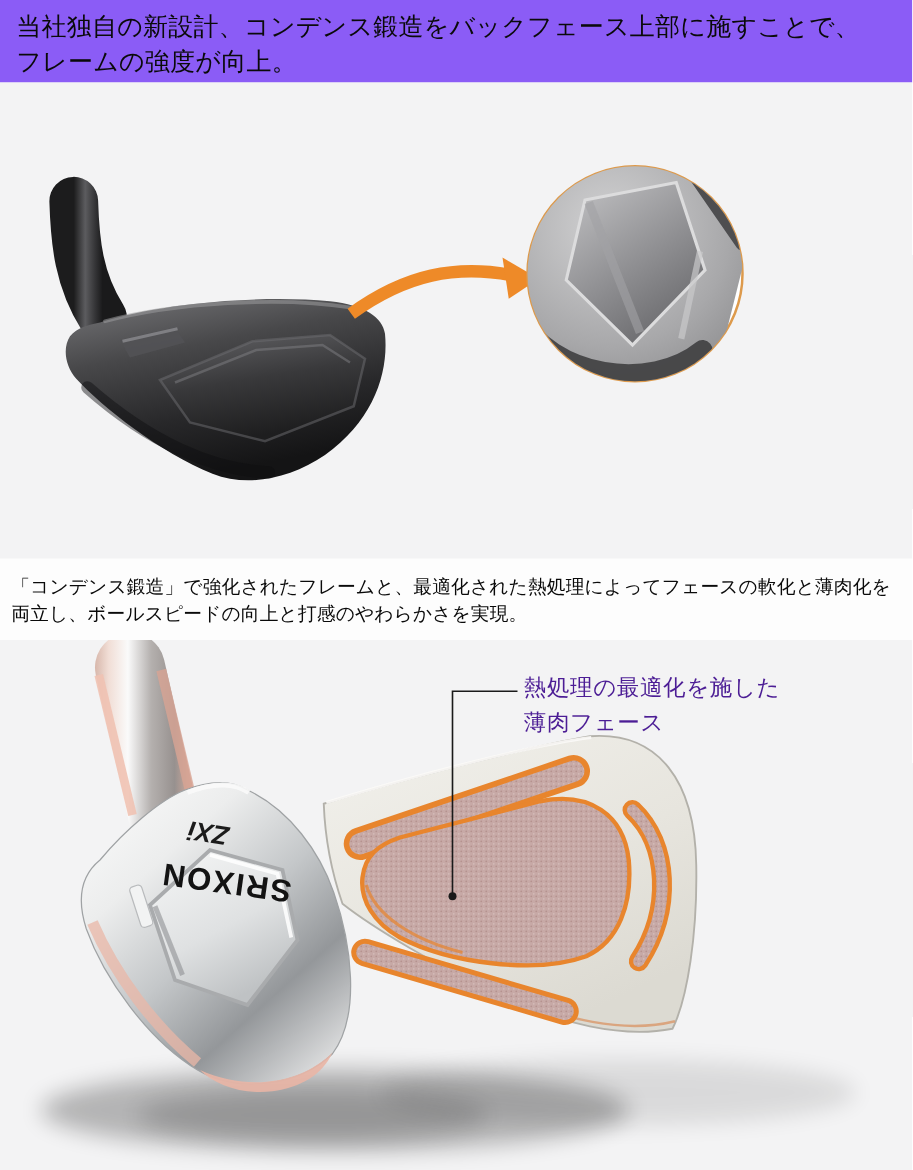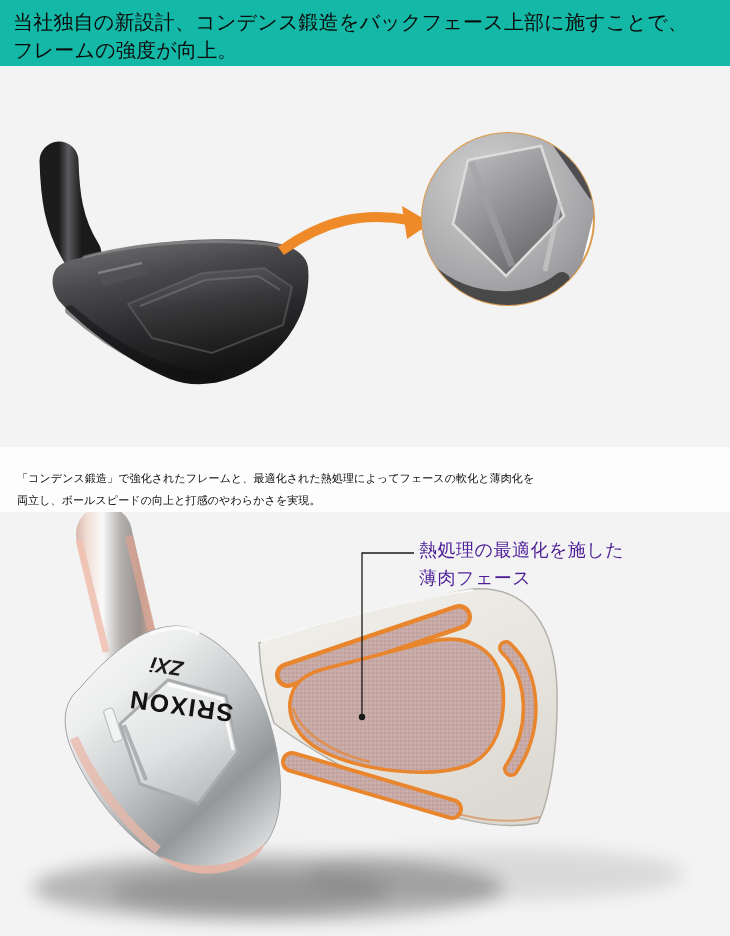--- a/index.html
+++ b/index.html
@@ -2,37 +2,37 @@
 <html style="--text: #0a0a0a; --photo_bg: #f3f3f4; --accent_orange: #ee8a28; --ring_orange: #dd9a4c; --pad_pink: #c7a9a6; --pad_border: #e8852d; --plate: #eae8e2; --dark_metal: #2c2c2e; --chrome: #d9dbdc; --leader_line: #1a1a1a;"><head>
 <meta charset="utf-8">
 <style>
   html,body{margin:0;padding:0;background:#ffffff;}
   .page{
     position:relative;width:730px;height:936px;overflow:hidden;
     font-family:"Liberation Sans","DejaVu Sans",sans-serif;
     background:#ffffff;
   }
   .intro-band{
-    position:absolute;left:0;top:0;width:730px;height:66px;background:#14b8a6;
+    position:absolute;left:0;top:0;width:730px;height:66px;background:#8b5cf6;
   }
   .intro-band p{
     margin:0;padding:9px 12px 0 13px;
     font-size:20px;line-height:27.5px;color:var(--text,#0a0a0a);
     white-space:pre-line;letter-spacing:0.2px;
   }
   .photo1{
     position:absolute;left:0;top:66px;width:730px;height:381px;
     background:var(--photo_bg,#f3f3f4);
   }
   .detail-band{
     position:absolute;left:0;top:447px;width:730px;height:65px;background:#fdfdfd;
   }
   .detail-band p{
-    margin:12px;padding:8px 4px 0 5px;
-    font-size:11px;line-height:22px;color:var(--text,#0a0a0a);
+    margin:4px;padding:8px 4px 0 5px;
+    font-size:15px;line-height:22px;color:var(--text,#0a0a0a);
     white-space:pre-line;letter-spacing:0.1px;
   }
   .photo2{
     position:absolute;left:0;top:512px;width:730px;height:424px;
     background:var(--photo_bg,#f3f3f4);
   }
   svg{display:block;}
   .callout-label{
     position:absolute;left:419px;top:24px;
     font-size:18px;line-height:28px;color:#4c1d95;

